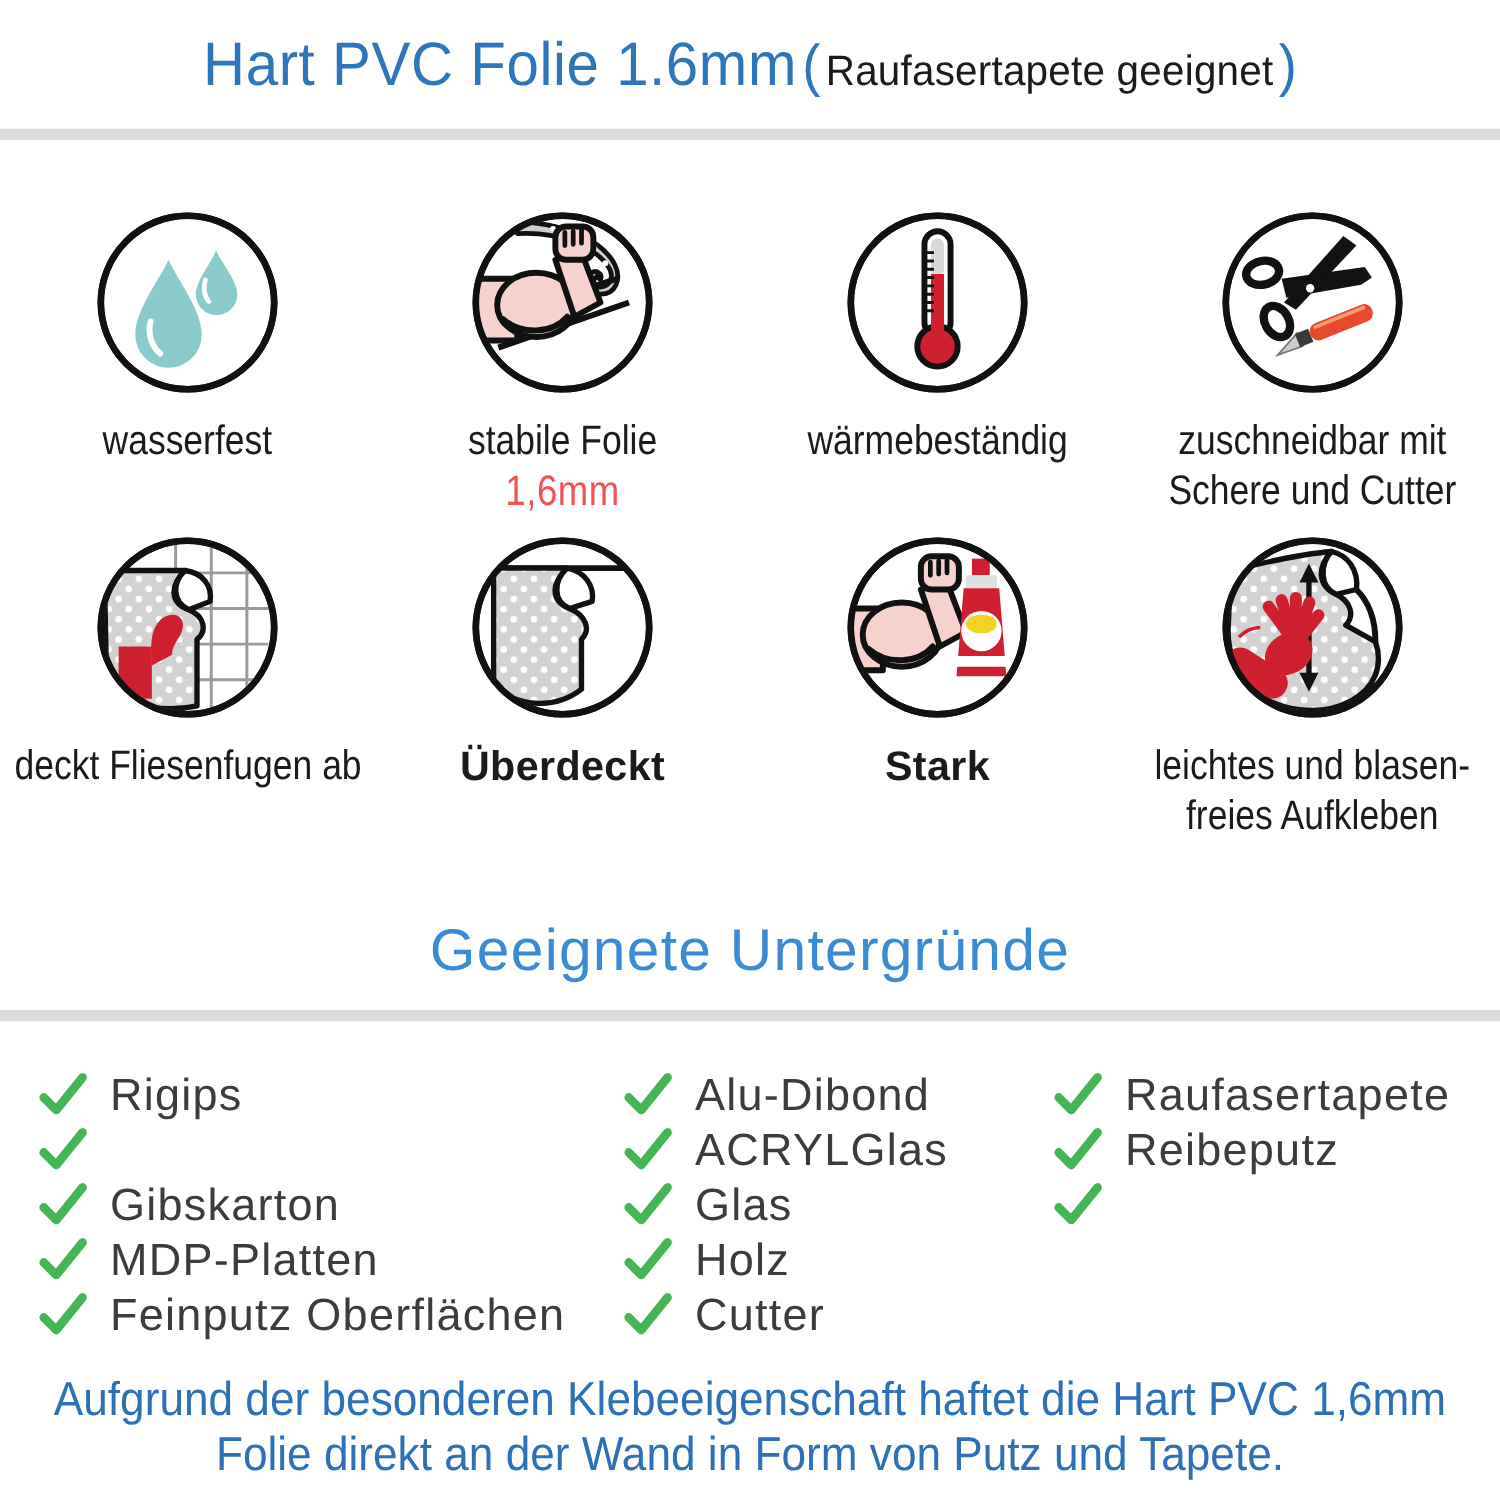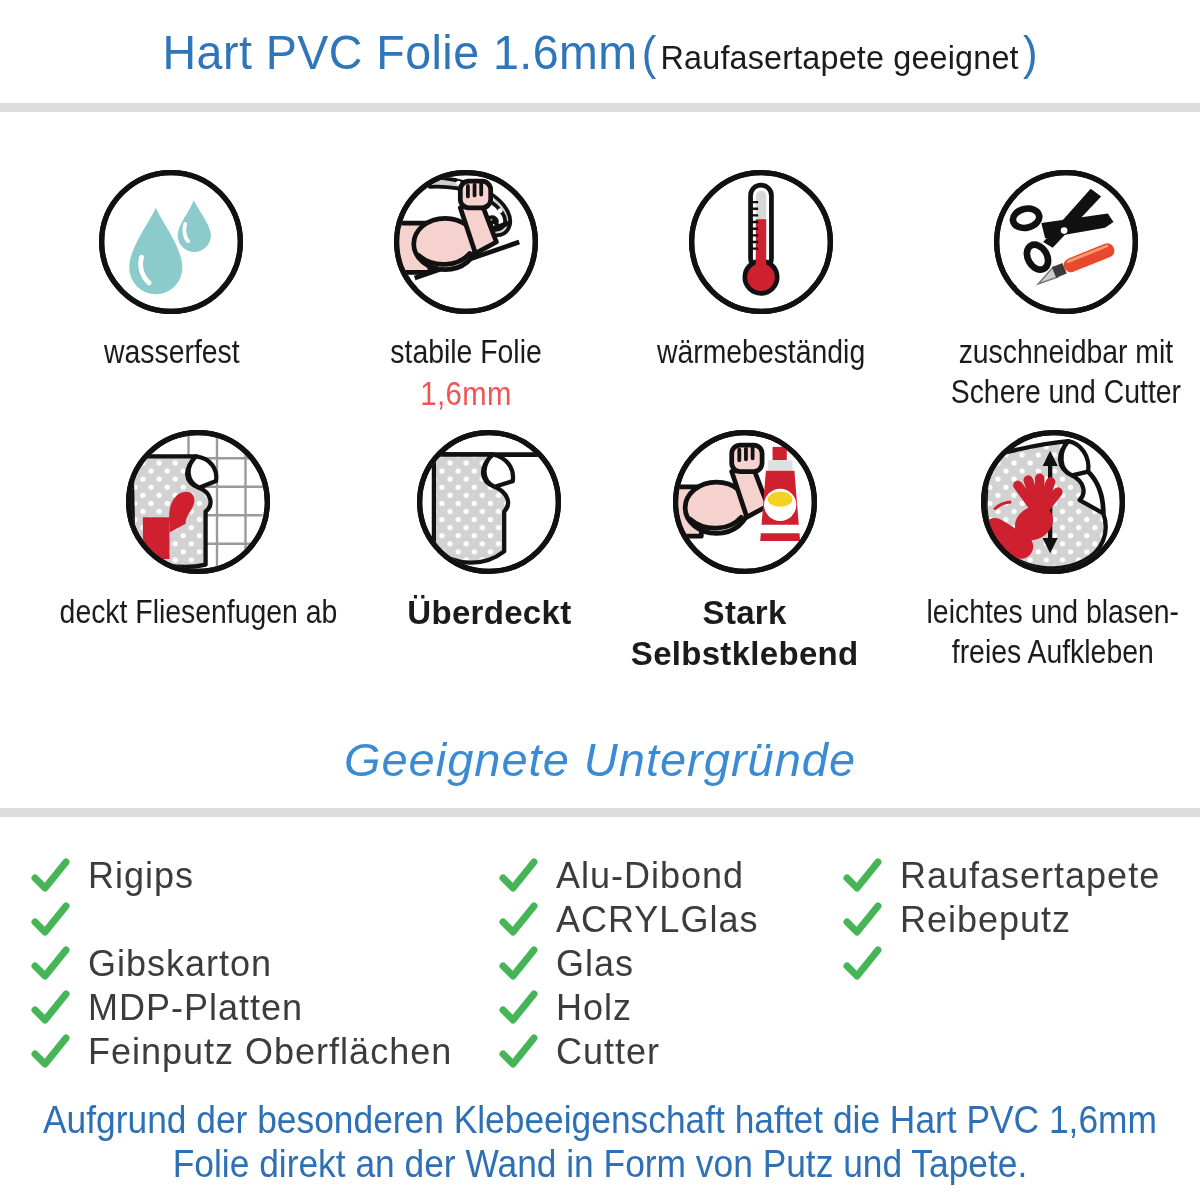--- a/index.html
+++ b/index.html
@@ -12,33 +12,33 @@
   .title .main{font-size:49px;color:var(--accent_blue,#2e75ba);letter-spacing:0.5px;}
   .title .paren{font-size:46px;font-weight:300;color:var(--accent_blue,#2e75ba);}
   .title .sub{font-size:34px;color:var(--label_black,#1b1b1b);letter-spacing:0.2px;}
 
   .bar{position:absolute;left:0;width:1200px;height:9px;background:var(--bar_gray,#dcdcdc);}
   .bar1{top:103px;} .bar2{top:808px;}
 
   
   .feat-row{position:absolute;left:0;width:1200px;display:flex;}
   .row1{top:166px;} .row2{top:426px;}
-  .feature{width:300px;display:flex;flex-direction:column;align-items:center;padding-left:48px;}
+  .feature{width:300px;display:flex;flex-direction:column;align-items:center;}
   .icon{width:152px;height:152px;}
   .flabel{margin-top:14px;text-align:center;font-size:33px;line-height:40px;
     color:var(--label_black,#1b1b1b);}
   .cond{transform:scaleX(0.86);transform-origin:center top;white-space:nowrap;}
-  .boldlabel{font-weight:700;font-size:33px;line-height:41px;letter-spacing:0.3px;}
+  .boldlabel{font-weight:700;font-size:33px;line-height:41px;letter-spacing:0.3px;text-align:right;}
   .flabel span{display:block;}
   .sublabel{display:block;font-size:34px;line-height:42px;color:var(--light_red,#f05352);
     font-weight:500;letter-spacing:0.5px;}
 
   
   .subheading{position:absolute;top:732px;left:0;width:1200px;text-align:center;
-    font-size:47px;color:var(--heading_blue,#3a8bd3);letter-spacing:1px;font-style:italic;}
+    font-size:47px;color:var(--heading_blue,#3a8bd3);letter-spacing:1px;}
   .col{position:absolute;top:854px;}
   .col1{left:28px;} .col2{left:496px;} .col3{left:840px;}
   .check-item{display:flex;align-items:center;height:44px;text-align:center;}
   .checkmark{width:44px;height:44px;flex:0 0 44px;margin-right:16px;}
   .check-label{font-size:36px;color:var(--list_gray,#3c3c3c);letter-spacing:1px;white-space:nowrap;}
 
   
   .footer{position:absolute;top:1098px;left:0;width:1200px;text-align:center;
     color:var(--footer_blue,#2d70b6);font-size:38px;line-height:44px;
     transform:scaleX(0.93);transform-origin:center top;}
@@ -244,21 +244,20 @@
           <rect x="104" y="36" width="26" height="11" fill="#dce1e1"></rect>
           <path d="M102,47 L132,47 L138,121 L96,121 Z" fill="var(--red,#cf2030)"></path>
           <circle cx="117" cy="83" r="17" fill="#fff"></circle>
           <ellipse cx="117" cy="77" rx="13" ry="8" fill="#f2d324"></ellipse>
           <path d="M97,104 L137,104 L138,113 L96,113 Z" fill="#fff"></path>
         </g>
         <circle cx="80" cy="80" r="73" fill="none" stroke="#111" stroke-width="5.5"></circle>
       </svg>
       <div class="flabel boldlabel">
         <span>Stark</span>
-        <span>Selbstklebend</span>
       </div>
     </div>
 
     <div class="feature">
       <svg class="icon" viewBox="0 0 160 160">
         <defs>
           <clipPath id="c8">
               <circle cx="80" cy="80" r="70.5"></circle>
             </clipPath>
           <pattern id="dots8" width="17" height="17" patternUnits="userSpaceOnUse">

